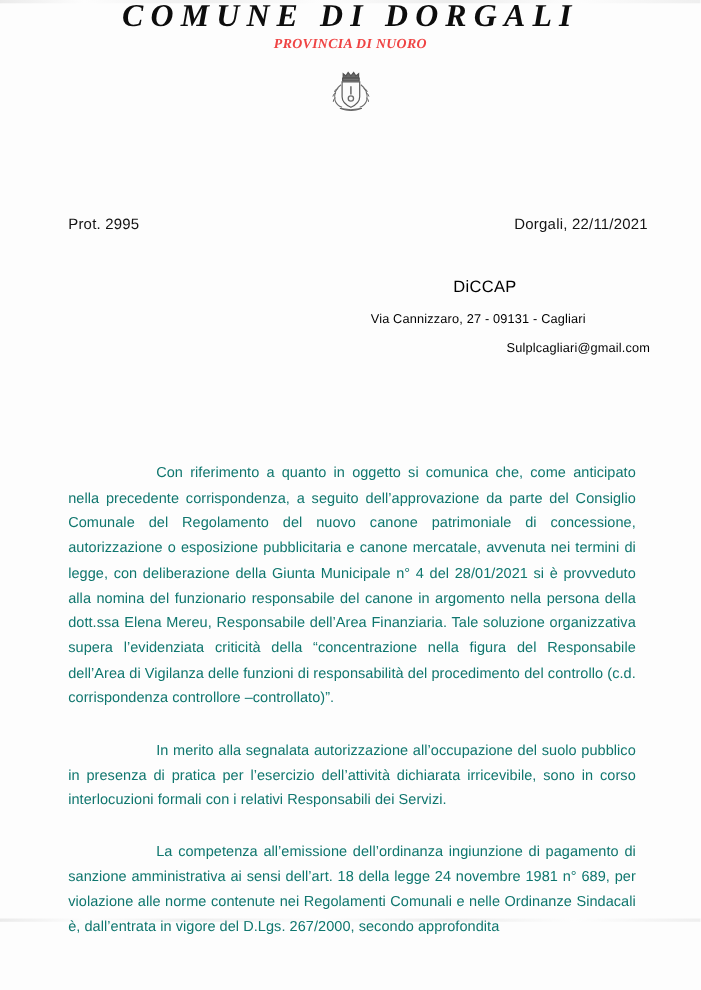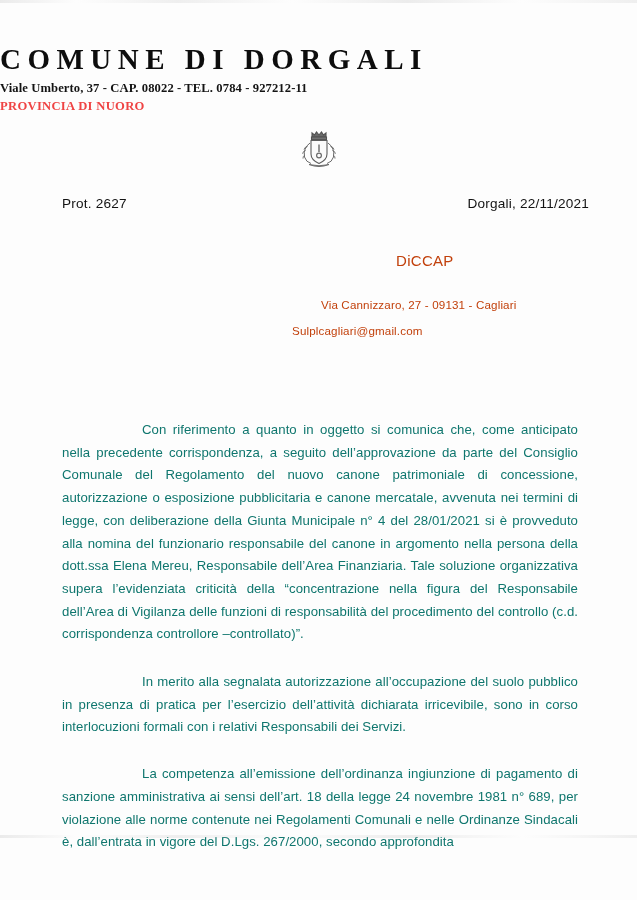--- a/index.html
+++ b/index.html
@@ -17,22 +17,22 @@
   .page {
     position: relative;
     width: 637px;
     height: 900px;
     background: #fdfdfd;
     padding: 0;
   }
 
   
   .letterhead {
-    text-align: left;
-    padding-top: 44px;
+    text-align: center;
+    font-style: italic;
   }
   .municipality-name {
     font-family: "Liberation Serif", serif;
     font-weight: bold;
     font-size: 29px;
     letter-spacing: 6.5px;
     color: #0d0d0d;
     line-height: 1.05;
     white-space: nowrap;
   }
@@ -76,42 +76,42 @@
     font-size: 13.6px;
     color: #131313;
   }
   .prot { letter-spacing: 0.2px; }
   .place-date { letter-spacing: 0.2px; }
 
   
   .recipient {
     position: absolute;
     top: 252px;
-    left: 292px;
+    left: 308px;
     right: 44px;
     font-size: 13.4px;
-    color: #c2410c;
+    color: #000000;
   }
   .recipient-name {
     font-size: 15px;
     letter-spacing: 0.3px;
     margin-left: 104px;
   }
   .recipient-address {
     font-size: 11.6px;
     letter-spacing: 0.15px;
-    margin-top: 29px;
+    margin-top: 15px;
     margin-left: 29px;
     white-space: nowrap;
   }
   .recipient-email {
     font-size: 11.6px;
     letter-spacing: 0.15px;
     margin-top: 13px;
-    text-align: left;
+    text-align: right;
     padding-right: 2px;
   }
 
   
   .body-block {
     position: absolute;
     top: 383px;
     left: 62px;
     width: 516px;
   }
@@ -152,21 +152,20 @@
 </style>
 </head>
 <body>
 
 <div class="page">
 
   <div class="scan-edge top"></div>
 
   <div class="letterhead">
     <div class="municipality-name">COMUNE DI DORGALI</div>
-    <div class="address-line">Viale Umberto, 37 - CAP. 08022 -   TEL. 0784 - 927212-11</div>
     <div class="province-line">PROVINCIA DI NUORO</div>
   </div>
 
   <div class="crest-wrap">
     <span class="crest">
       <svg width="42" height="44" viewBox="0 0 42 44" aria-hidden="true">
         <g fill="none" stroke="#3a3a3a" stroke-width="1.1">
 
           <path d="M14 9 L14 5 L16.5 7 L18.5 4 L21 7 L23.5 4 L25.5 7 L28 5 L28 9 Z" fill="#4a4a4a" stroke="#2e2e2e"></path>
           <rect x="13.5" y="9" width="15" height="2.6" fill="#555" stroke="#2e2e2e"></rect>
@@ -186,21 +185,21 @@
           <path d="M34.5 22.5 Q37.2 23.2 37.4 25.8" stroke="#4a4a4a" stroke-width="0.9"></path>
           <path d="M35 27 Q37.4 28.2 37 30.6" stroke="#4a4a4a" stroke-width="0.9"></path>
 
           <path d="M11 36.5 Q21 40.5 31 36.5 Q21 39 11 36.5 Z" fill="#585858" stroke="#3a3a3a" stroke-width="0.8"></path>
         </g>
       </svg>
     </span>
   </div>
 
   <div class="meta-row">
-    <div class="prot">Prot.  2627</div>
+    <div class="prot">Prot.  2995</div>
     <div class="place-date">Dorgali, 22/11/2021</div>
   </div>
 
   <div class="recipient">
     <div class="recipient-name">DiCCAP</div>
     <div class="recipient-address">Via Cannizzaro, 27  - 09131 - Cagliari</div>
     <div class="recipient-email">Sulplcagliari@gmail.com</div>
   </div>
 
   <div class="body-block">

